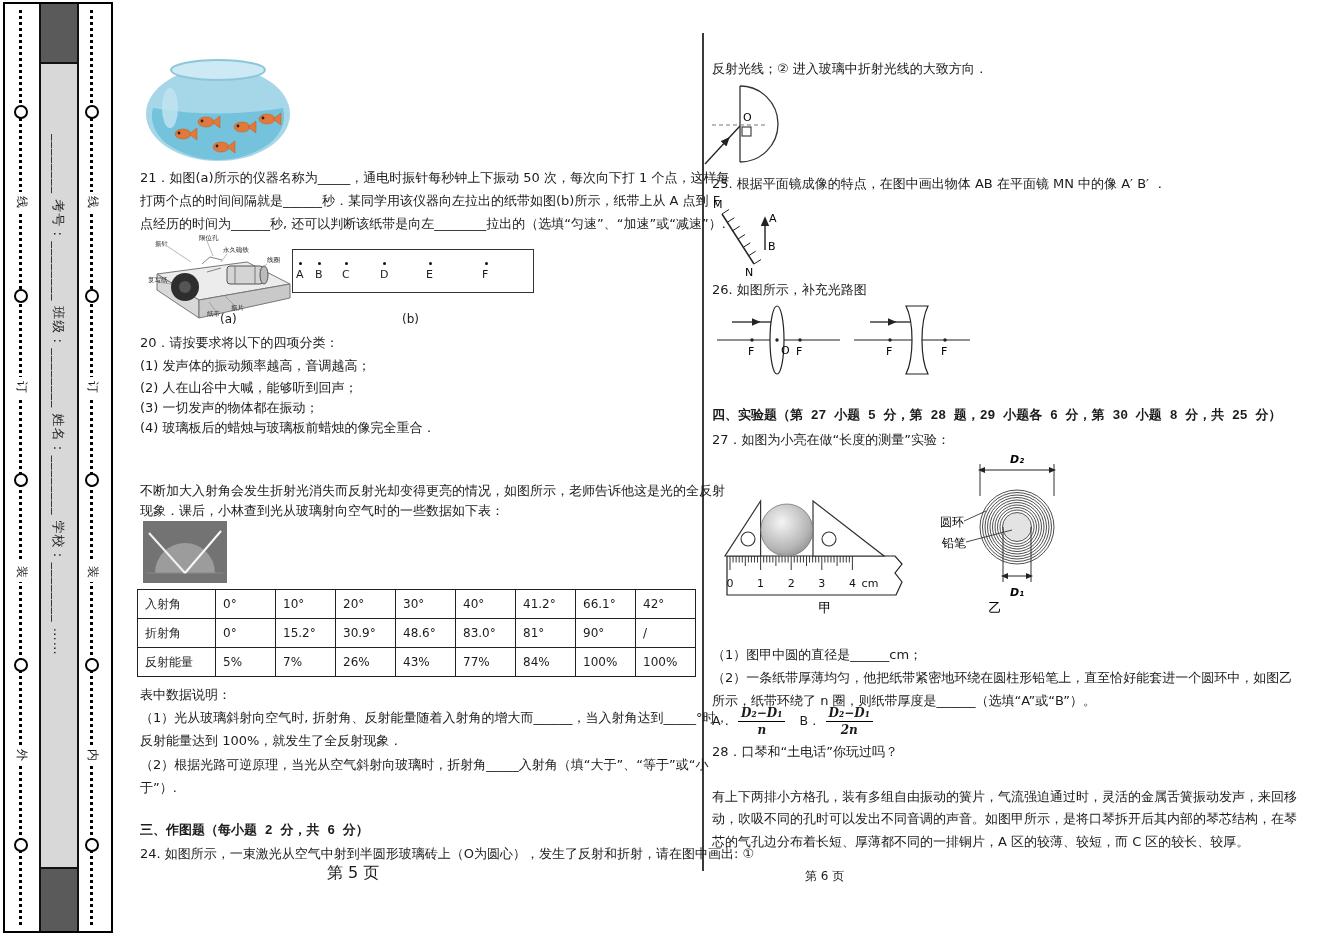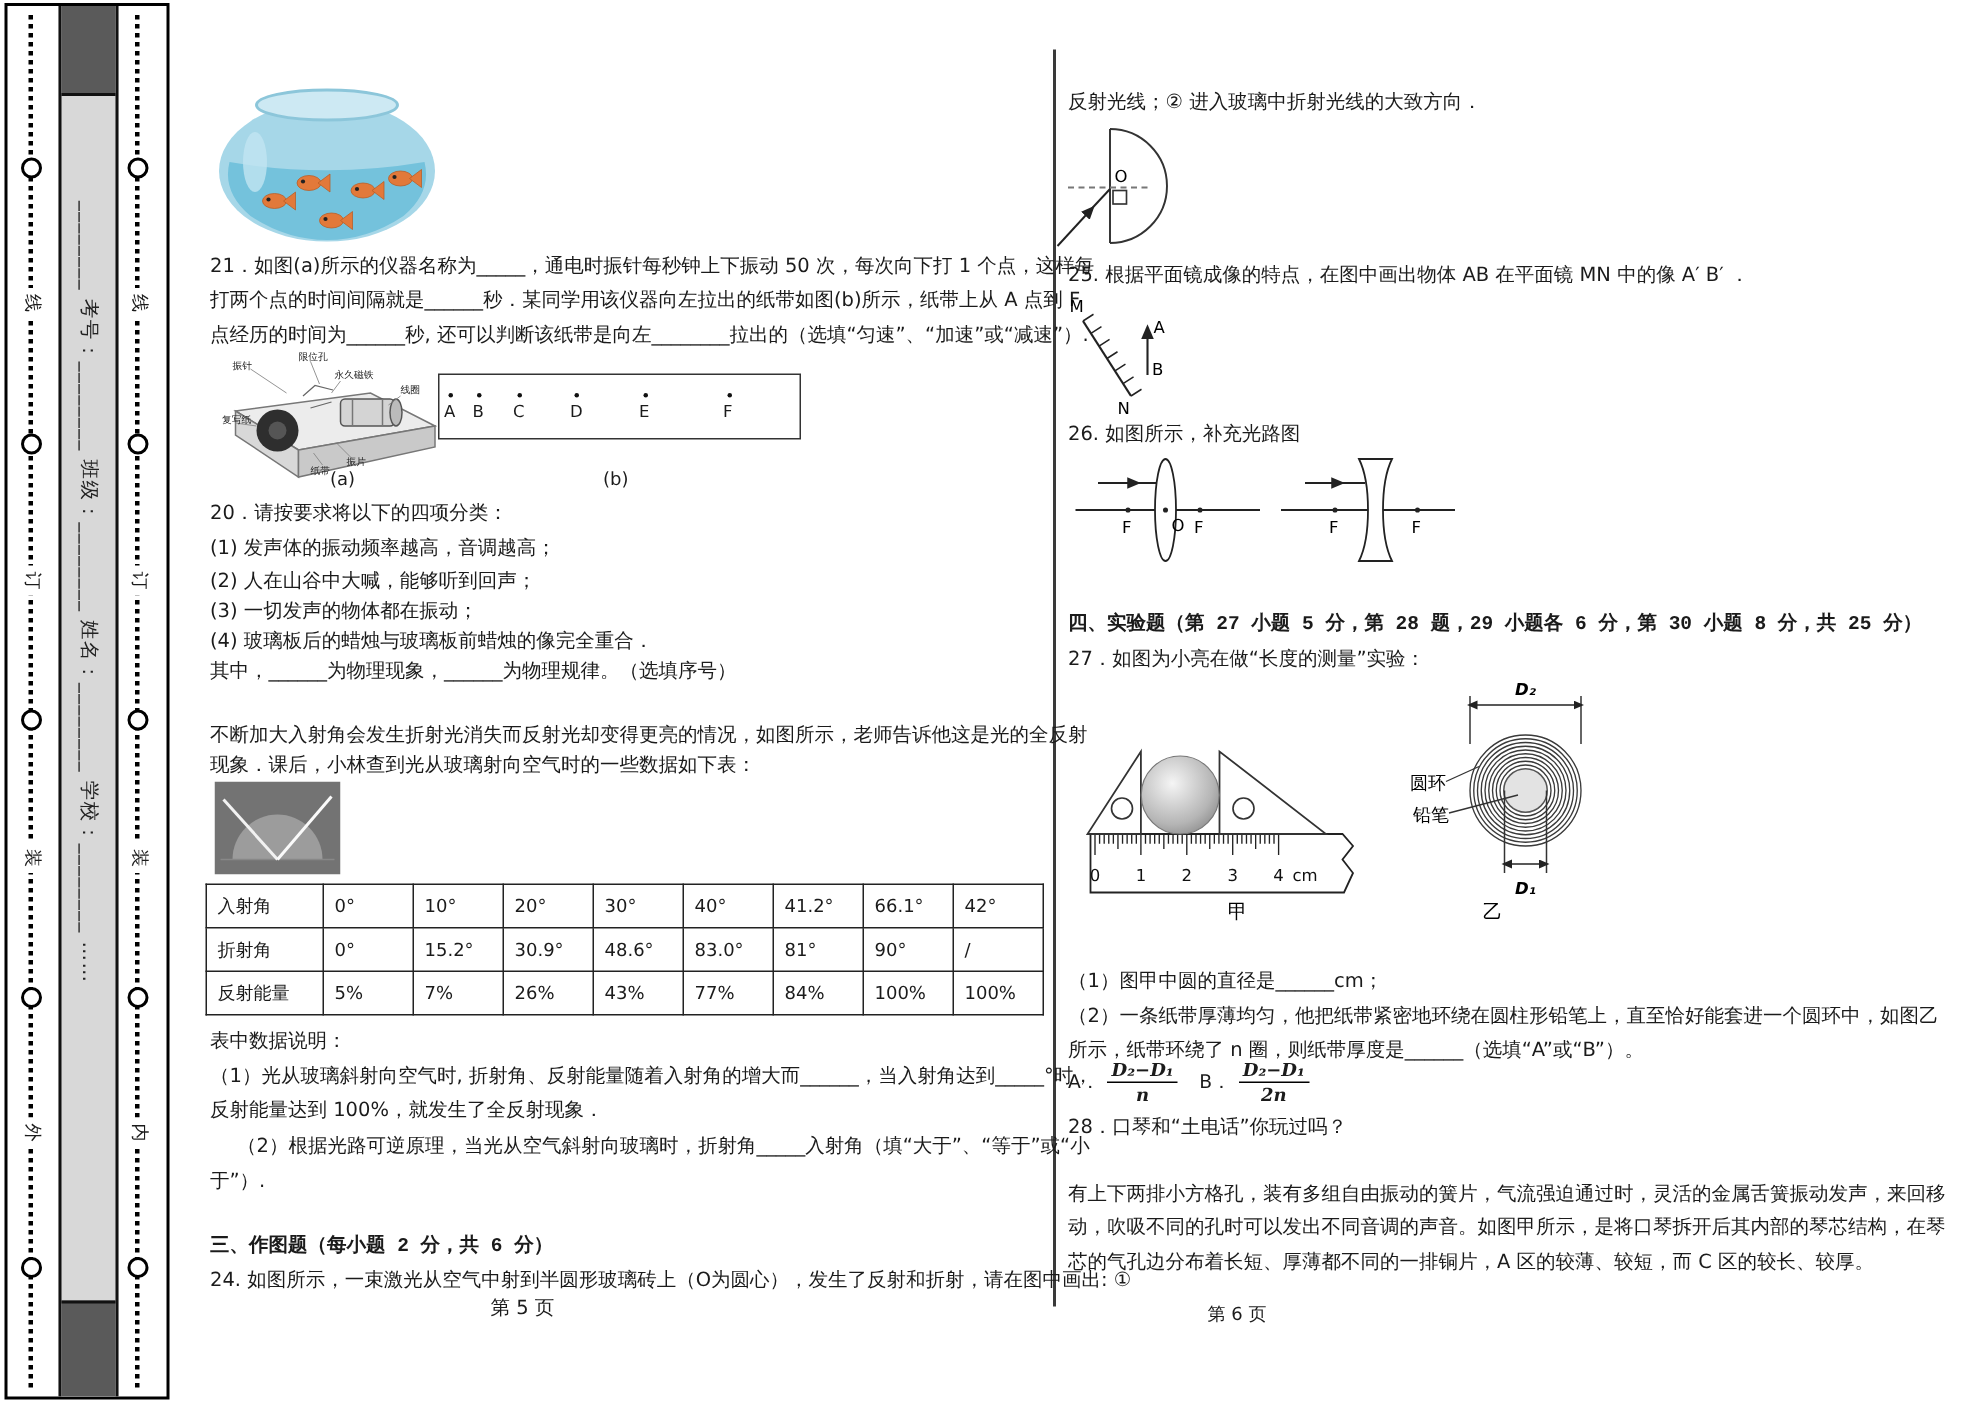--- a/index.html
+++ b/index.html
@@ -153,21 +153,20 @@
     <i class="pt" style="left:133px">E</i>
     <i class="pt" style="left:189px">F</i>
   </div>
   <div class="cap" style="left:402px;top:312px">(b)</div>
 
   <div class="line" style="left:140px;top:334px">20．请按要求将以下的四项分类：</div>
   <div class="line" style="left:140px;top:357px">(1) 发声体的振动频率越高，音调越高；</div>
   <div class="line" style="left:140px;top:379px">(2) 人在山谷中大喊，能够听到回声；</div>
   <div class="line" style="left:140px;top:399px">(3) 一切发声的物体都在振动；</div>
   <div class="line" style="left:140px;top:419px">(4) 玻璃板后的蜡烛与玻璃板前蜡烛的像完全重合．</div>
-  <div class="line" style="left:140px;top:439px">其中，______为物理现象，______为物理规律。（选填序号）</div>
 
   <div class="line" style="left:140px;top:482px">不断加大入射角会发生折射光消失而反射光却变得更亮的情况，如图所示，老师告诉他这是光的全反射</div>
   <div class="line" style="left:140px;top:502px">现象．课后，小林查到光从玻璃射向空气时的一些数据如下表：</div>
 
   <svg style="position:absolute;left:143px;top:521px" width="84" height="62" viewBox="0 0 84 62">
     <rect width="84" height="62" fill="#737373"></rect>
     <path d="M12,52 A30,30 0 0 1 72,52 Z" fill="#9c9c9c"></path>
     <line x1="4" y1="52" x2="80" y2="52" stroke="#888" stroke-width="1"></line>
     <line x1="6" y1="12" x2="42" y2="52" stroke="#f2f2f2" stroke-width="2"></line>
     <line x1="78" y1="10" x2="42" y2="52" stroke="#fafafa" stroke-width="2"></line>
@@ -207,26 +206,26 @@
       <td class="dcol">84%</td>
       <td class="dcol">100%</td>
       <td class="dcol">100%</td>
     </tr>
   </tbody>
     </table>
 
   <div class="line" style="left:140px;top:686px">表中数据说明：</div>
   <div class="line" style="left:140px;top:709px">（1）光从玻璃斜射向空气时, 折射角、反射能量随着入射角的增大而______，当入射角达到_____°时，</div>
   <div class="line" style="left:140px;top:732px">反射能量达到 100%，就发生了全反射现象．</div>
-  <div class="line" style="left:158px;top:756px">（2）根据光路可逆原理，当光从空气斜射向玻璃时，折射角_____入射角（填“大于”、“等于”或“小</div>
+  <div class="line" style="left:140px;top:756px">（2）根据光路可逆原理，当光从空气斜射向玻璃时，折射角_____入射角（填“大于”、“等于”或“小</div>
   <div class="line" style="left:140px;top:779px">于”）.</div>
 
   <div class="line b" style="left:140px;top:822px">三、作图题（每小题 2 分，共 6 分）</div>
   <div class="line" style="left:140px;top:845px">24. 如图所示，一束激光从空气中射到半圆形玻璃砖上（O为圆心），发生了反射和折射，请在图中画出: ①</div>
-  <div class="line" style="left:327px;top:864px;font-size:13px">第 5 页</div>
+  <div class="line" style="left:327px;top:864px;font-size:16px">第 5 页</div>
 
   <div class="line" style="left:712px;top:60px">反射光线；② 进入玻璃中折射光线的大致方向．</div>
 
   <svg style="position:absolute;left:702px;top:78px" width="114" height="94" viewBox="0 0 114 94">
     <defs>
       <marker id="ar1" markerWidth="8" markerHeight="8" refX="5" refY="3" orient="auto">
         <path d="M0,0 L7,3 L0,6 Z" fill="#222"></path>
       </marker>
     </defs>
     <line x1="38" y1="8" x2="38" y2="84" stroke="#333" stroke-width="1.3"></line>

